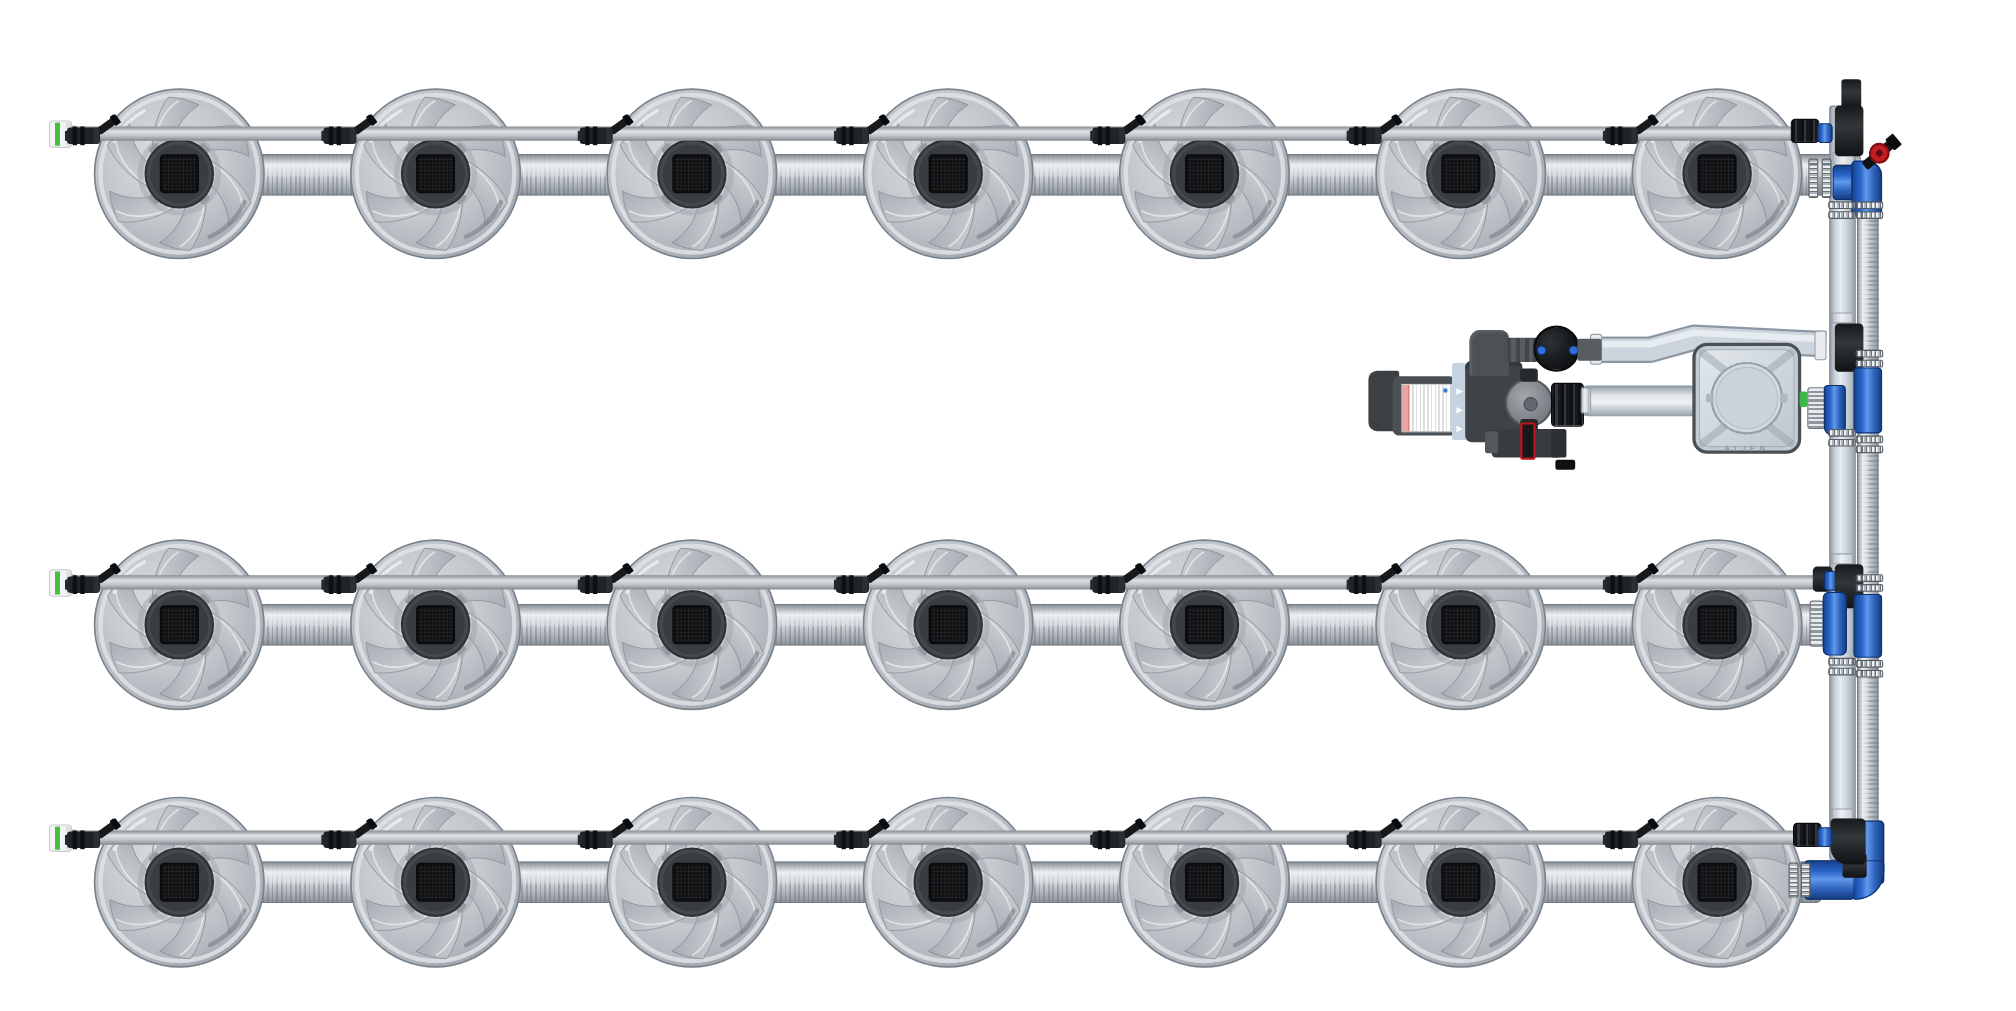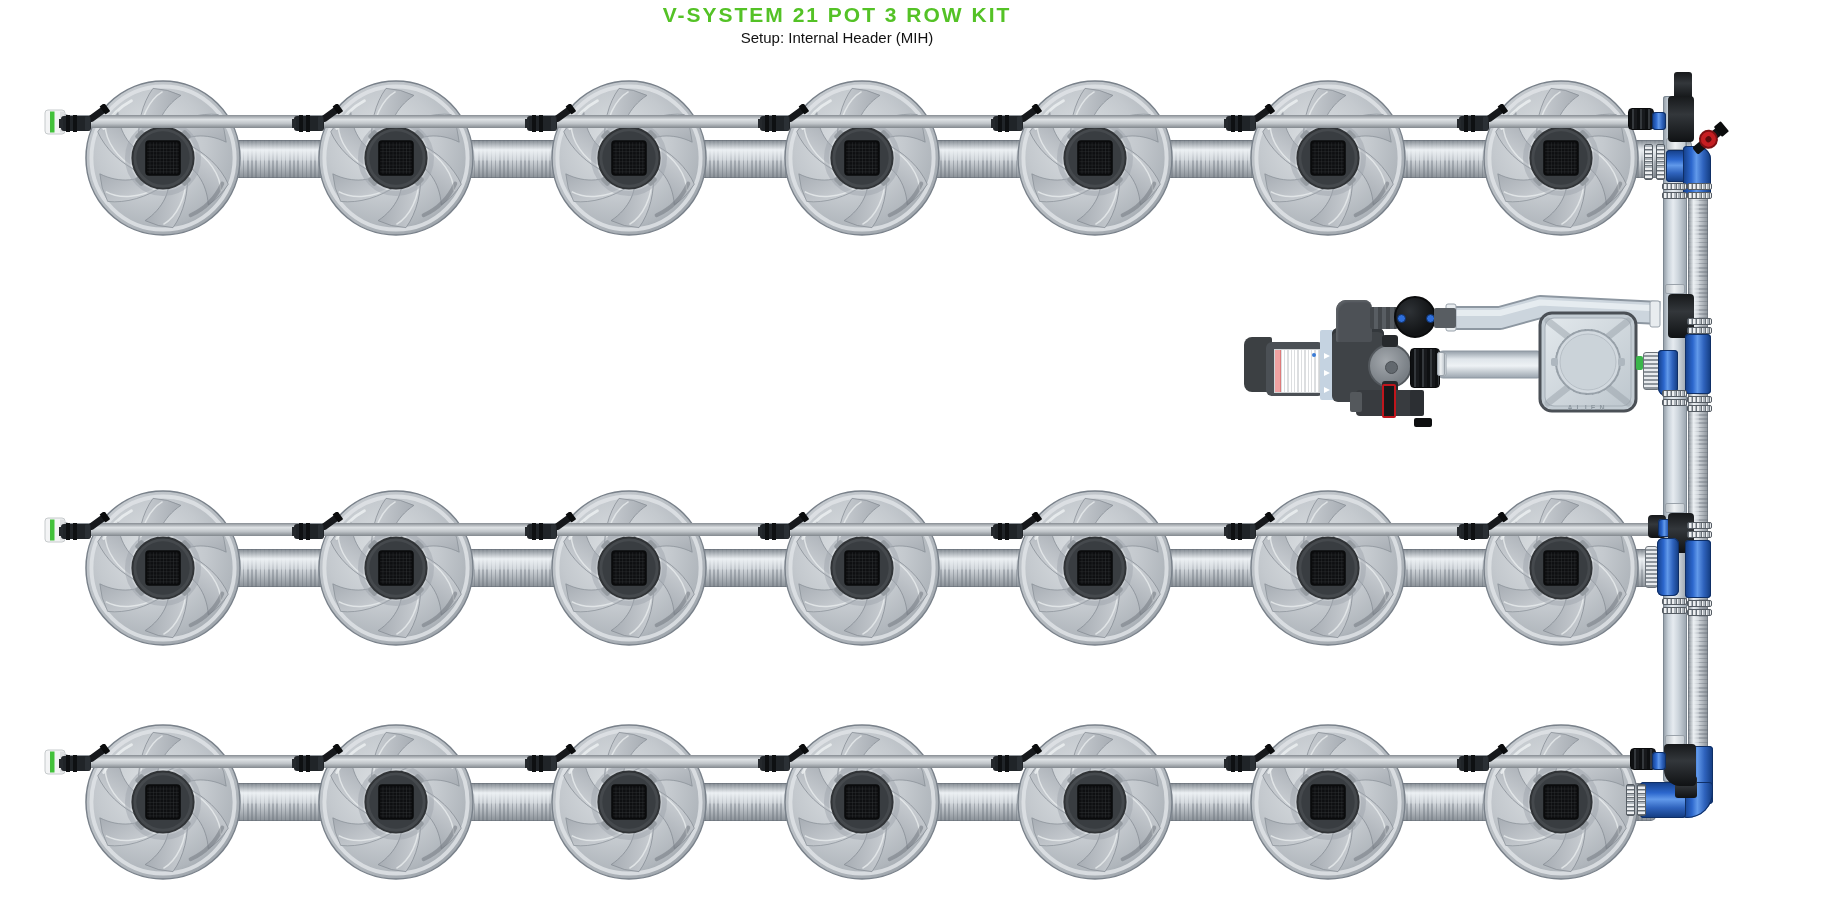--- a/index.html
+++ b/index.html
@@ -107,24 +107,20 @@
       </g>
       <g id="cap">
         <rect x="1" y="2" width="20" height="24" rx="3" fill="#f3f4f5" stroke="#c6cacc"></rect>
         <rect x="6" y="3.5" width="4.5" height="21" fill="#43c13b"></rect>
         <rect x="16" y="3.5" width="4" height="21" fill="#d8dbdd" opacity="0.85"></rect>
         <rect x="20.5" y="6" width="3" height="16" fill="#b9bdc0"></rect>
       </g>
     </defs>
   </svg>
 
-  <div class="header">
-    <div class="title">V-SYSTEM 21 POT 3 ROW KIT</div>
-    <div class="subtitle">Setup: Internal Header (MIH)</div>
-  </div>
 
   <div id="rows">
       <div class="abs pipe-corr-h" style="left: 163px; top: 140px; width: 1529px; height: 38px;"></div>
       <svg class="abs" viewBox="-80 -80 160 160" width="158" height="158" style="left: 84px; top: 79px;">
         <use href="#pot"></use>
       </svg>
       <svg class="abs" viewBox="-80 -80 160 160" width="158" height="158" style="left: 317px; top: 79px;">
         <use href="#pot"></use>
       </svg>
       <svg class="abs" viewBox="-80 -80 160 160" width="158" height="158" style="left: 550px; top: 79px;">

